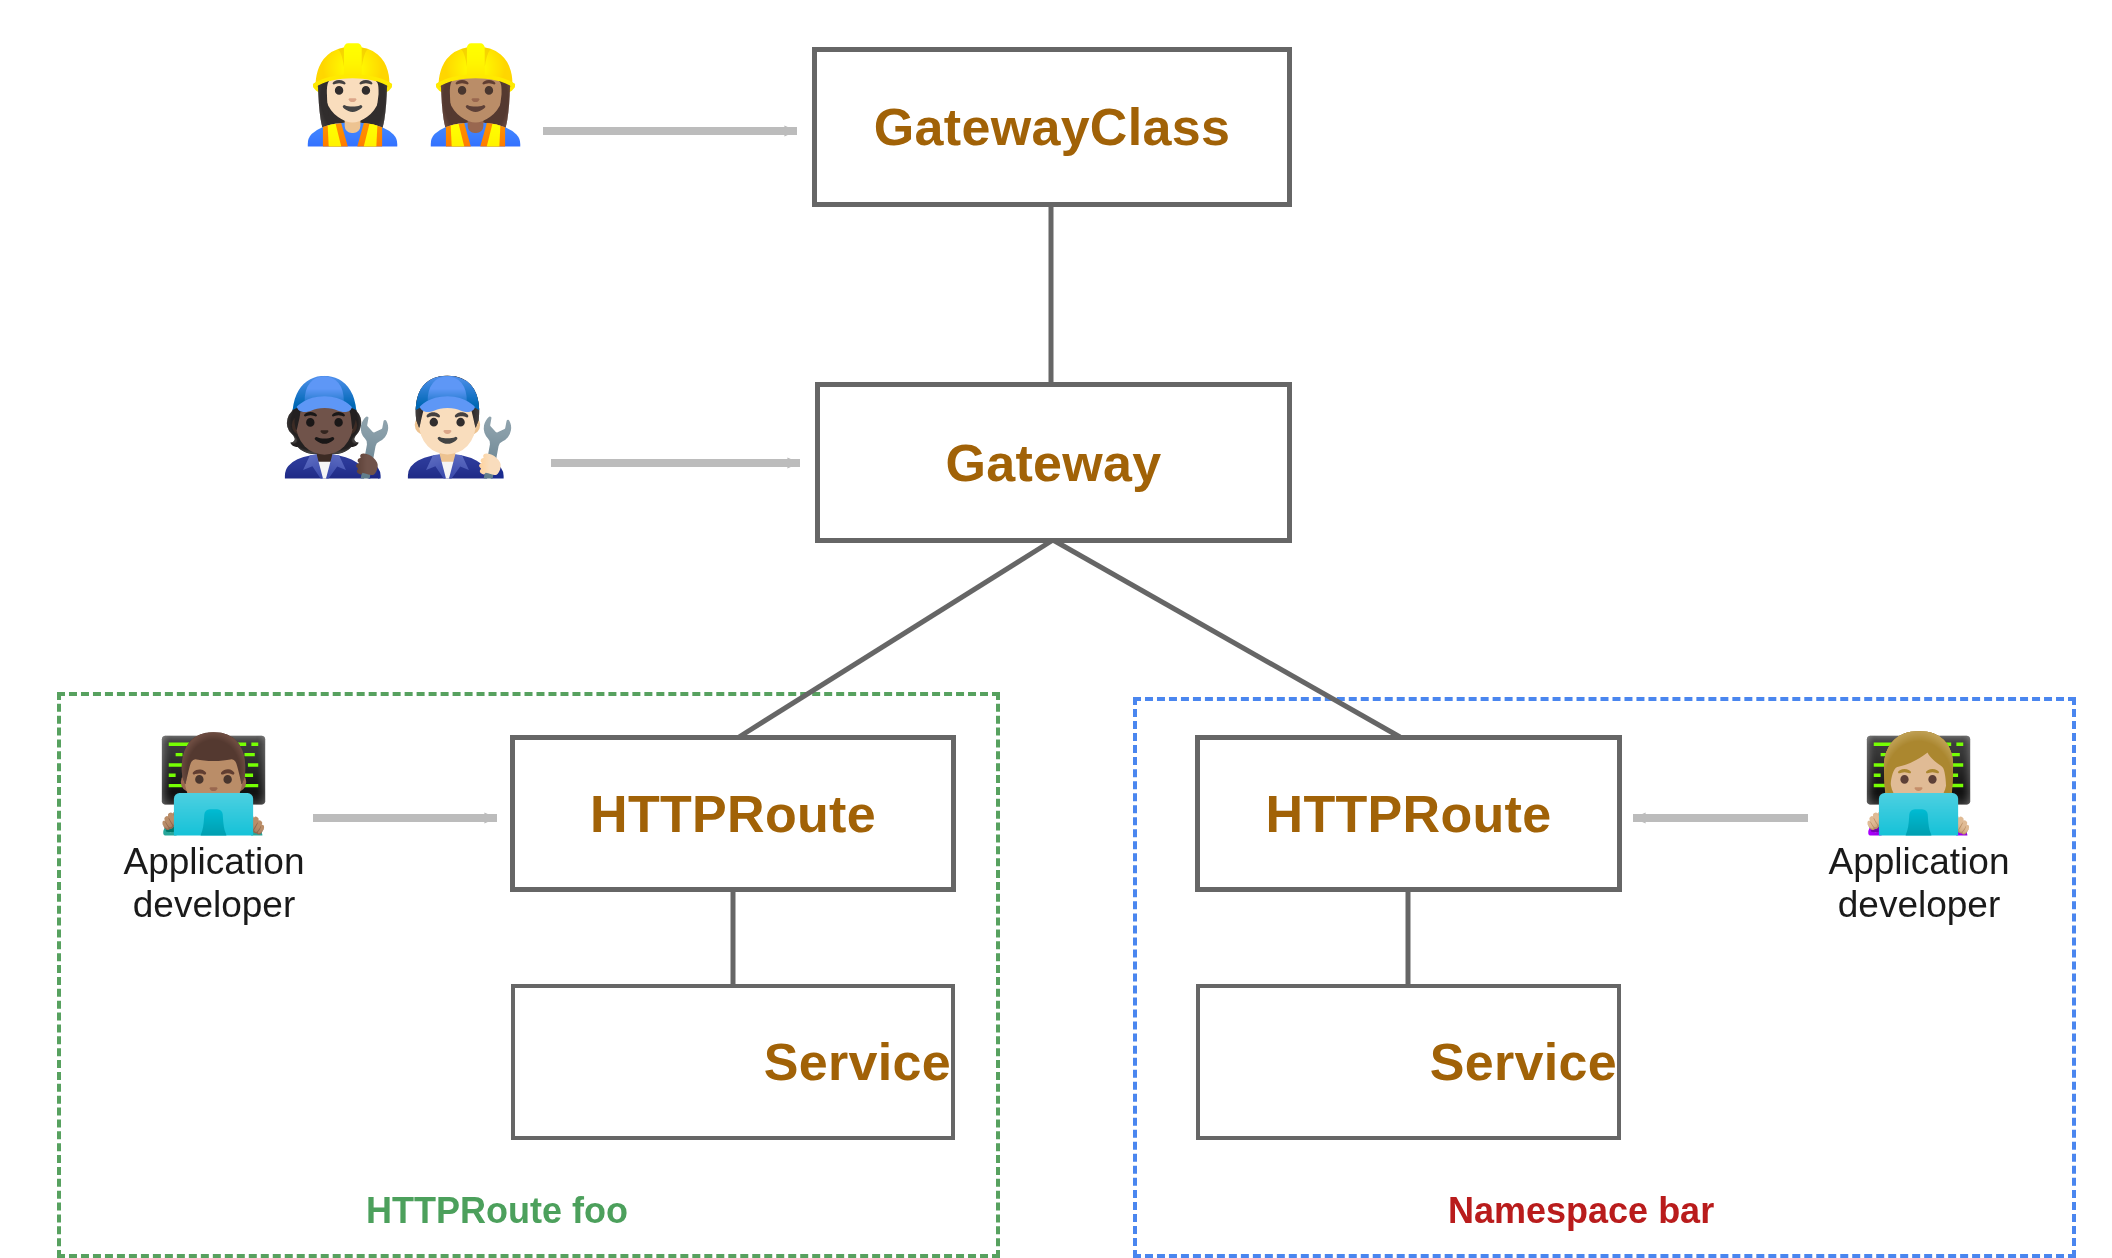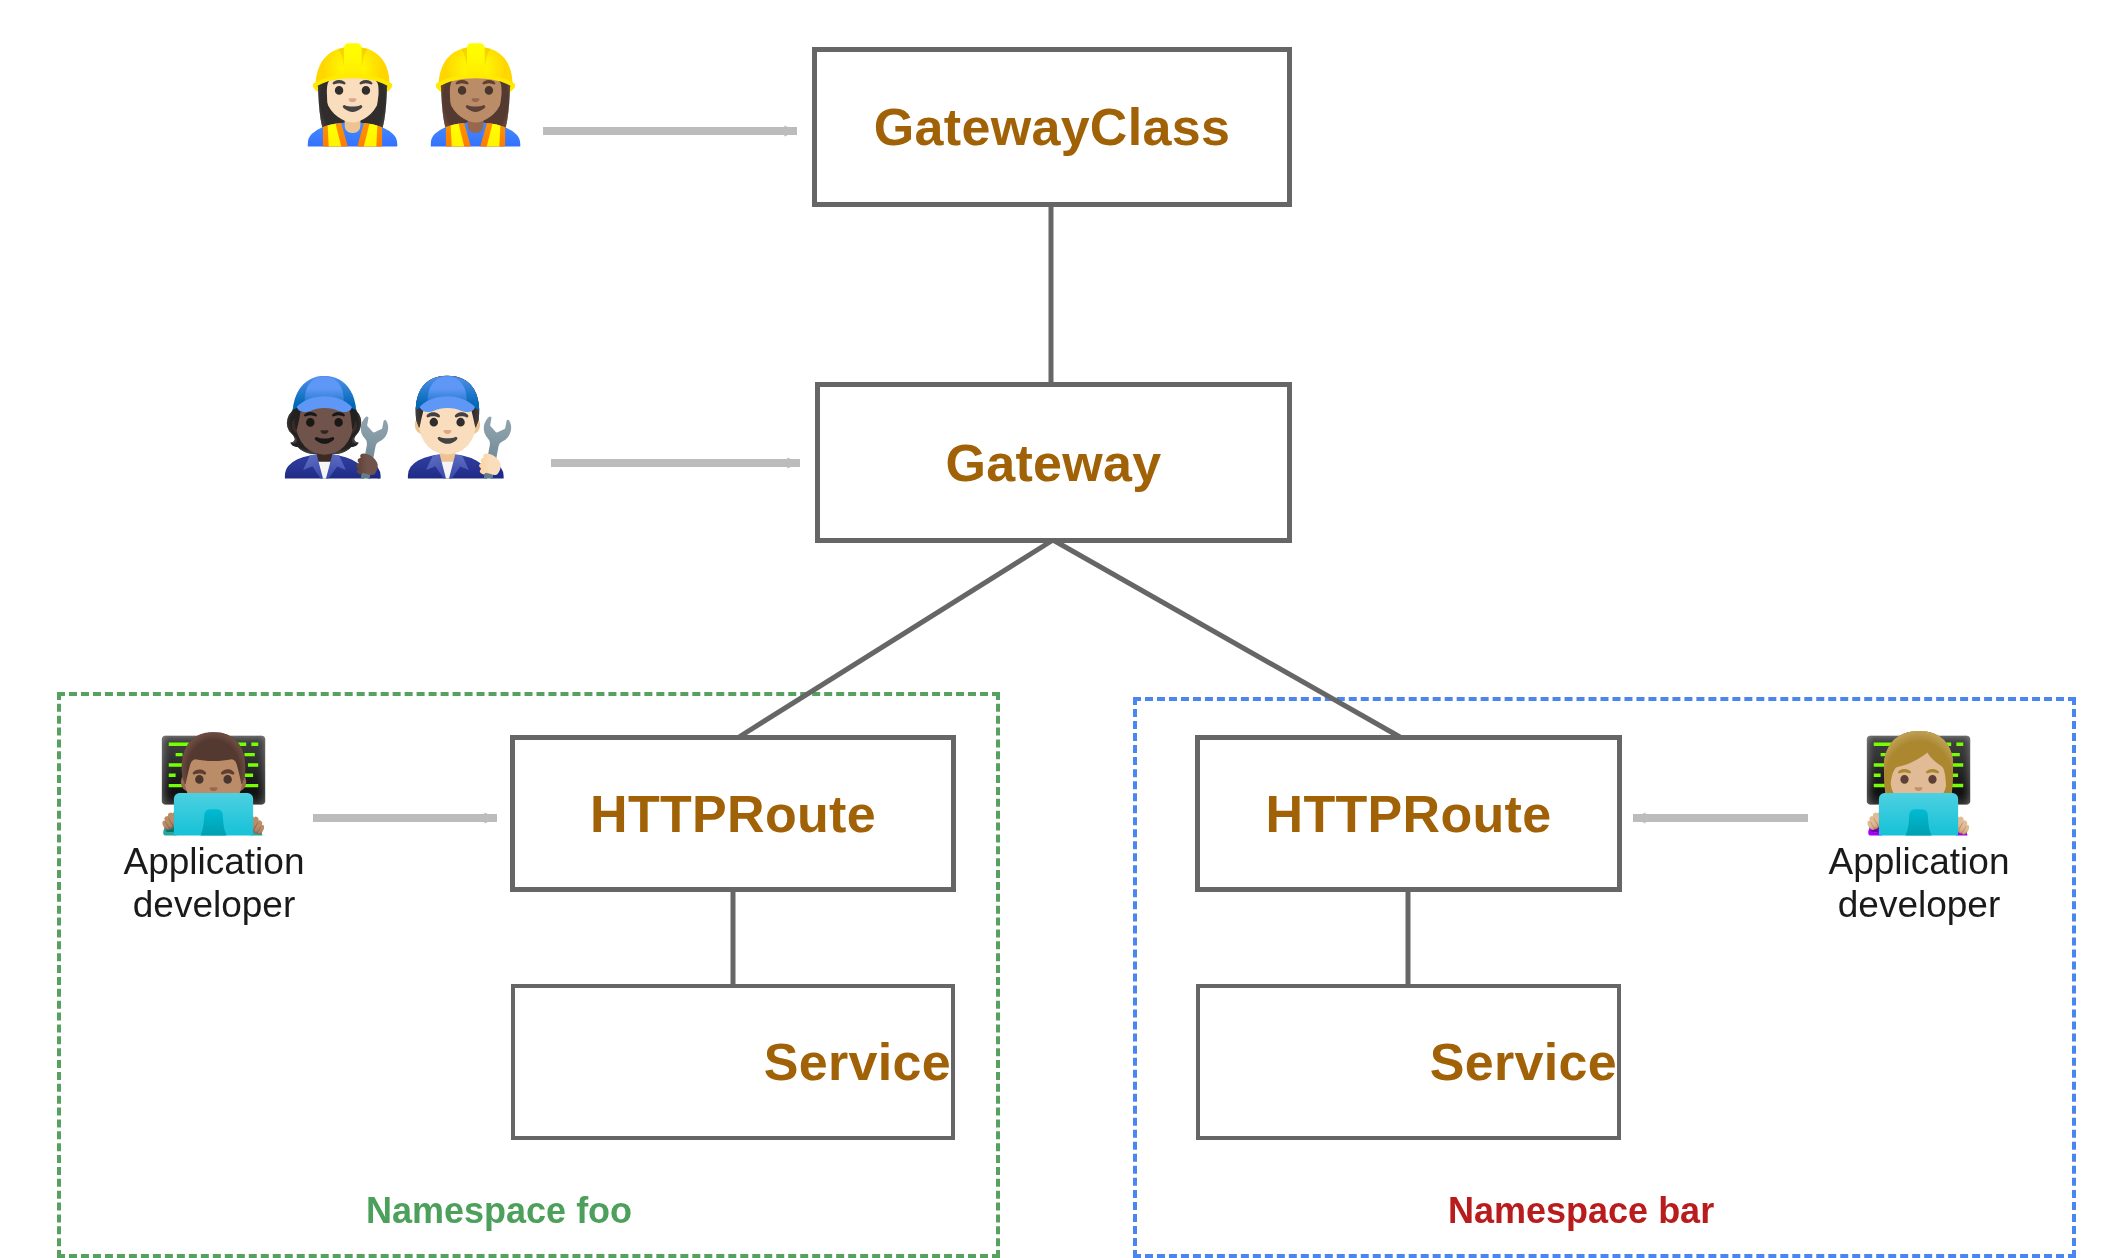--- a/index.html
+++ b/index.html
@@ -186,17 +186,17 @@
   </div>
 
   <div class="persona" style="left:1800px; top:737px; width:238px;">
     <div class="persona-emojis">
       <span class="emoji">👩🏼‍💻</span>
     </div>
     <div class="persona-label">Application
 developer</div>
   </div>
 
-  <div class="ns-label green" style="left:366px; top:1193px;">Namespace foo</div>
+  <div class="ns-label green" style="left:366px; top:1193px;">HTTPRoute foo</div>
 
   <div class="ns-label blue" style="left:1448px; top:1193px;">Namespace bar</div>
 
 </div>
 
 </body></html>

